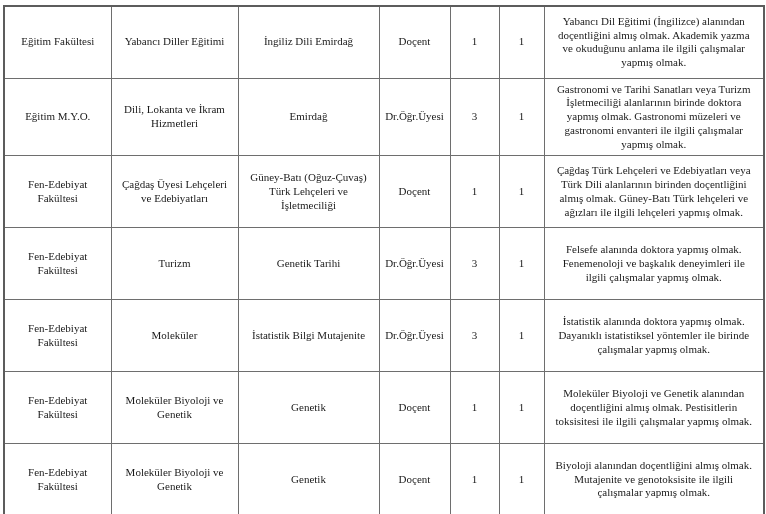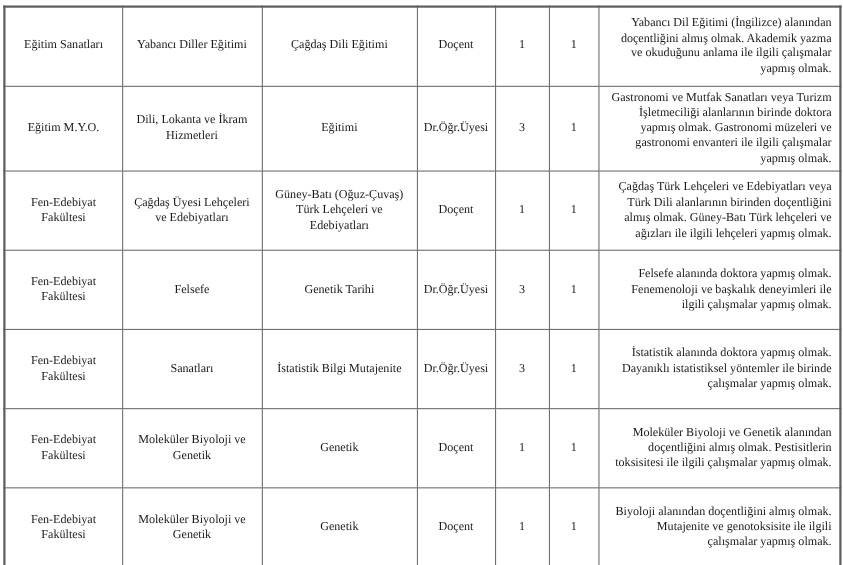--- a/index.html
+++ b/index.html
@@ -32,21 +32,21 @@
     font-size: 11px;
     line-height: 1.25;
     vertical-align: middle;
     text-align: center;
     padding: 3px 5px;
     overflow: hidden;
     word-wrap: break-word;
   }
   table.announcement tr { height: 72px; }
   table.announcement td.desc {
-    text-align: right;
+    text-align: center;
     padding: 4px 7px 4px 7px;
   }
   col.c-faculty    { width: 107px; }
   col.c-department { width: 127px; }
   col.c-program    { width: 141px; }
   col.c-title      { width: 71px;  }
   col.c-count1     { width: 49px;  }
   col.c-count2     { width: 45px;  }
   col.c-desc       { width: 220px; }
 </style>
@@ -59,58 +59,58 @@
       <col class="c-faculty">
         <col class="c-department">
         <col class="c-program">
       <col class="c-title">
         <col class="c-count1">
         <col class="c-count2">
         <col class="c-desc">
     </colgroup>
     <tbody>
       <tr>
-        <td>Eğitim Sanatları</td>
+        <td>Eğitim Fakültesi</td>
         <td>Yabancı Diller Eğitimi</td>
-        <td>Çağdaş Dili Eğitimi</td>
+        <td>İngiliz Dili Emirdağ</td>
         <td>Doçent</td>
         <td>1</td>
         <td>1</td>
         <td class="desc">Yabancı Dil Eğitimi (İngilizce) alanından doçentliğini almış olmak. Akademik yazma ve okuduğunu anlama ile ilgili çalışmalar yapmış olmak.</td>
       </tr>
       <tr>
         <td>Eğitim M.Y.O.</td>
         <td>Dili, Lokanta ve İkram Hizmetleri</td>
-        <td>Eğitimi</td>
+        <td>Emirdağ</td>
         <td>Dr.Öğr.Üyesi</td>
         <td>3</td>
         <td>1</td>
-        <td class="desc">Gastronomi ve Mutfak Sanatları veya Turizm İşletmeciliği alanlarının birinde doktora yapmış olmak. Gastronomi müzeleri ve gastronomi envanteri ile ilgili çalışmalar yapmış olmak.</td>
+        <td class="desc">Gastronomi ve Tarihi Sanatları veya Turizm İşletmeciliği alanlarının birinde doktora yapmış olmak. Gastronomi müzeleri ve gastronomi envanteri ile ilgili çalışmalar yapmış olmak.</td>
       </tr>
       <tr>
         <td>Fen-Edebiyat Fakültesi</td>
         <td>Çağdaş Üyesi Lehçeleri ve Edebiyatları</td>
-        <td>Güney-Batı (Oğuz-Çuvaş) Türk Lehçeleri ve Edebiyatları</td>
+        <td>Güney-Batı (Oğuz-Çuvaş) Türk Lehçeleri ve İşletmeciliği</td>
         <td>Doçent</td>
         <td>1</td>
         <td>1</td>
         <td class="desc">Çağdaş Türk Lehçeleri ve Edebiyatları veya Türk Dili alanlarının birinden doçentliğini almış olmak. Güney-Batı Türk lehçeleri ve ağızları ile ilgili lehçeleri yapmış olmak.</td>
       </tr>
       <tr>
         <td>Fen-Edebiyat Fakültesi</td>
-        <td>Felsefe</td>
+        <td>Turizm</td>
         <td>Genetik Tarihi</td>
         <td>Dr.Öğr.Üyesi</td>
         <td>3</td>
         <td>1</td>
         <td class="desc">Felsefe alanında doktora yapmış olmak. Fenemenoloji ve başkalık deneyimleri ile ilgili çalışmalar yapmış olmak.</td>
       </tr>
       <tr>
         <td>Fen-Edebiyat Fakültesi</td>
-        <td>Sanatları</td>
+        <td>Moleküler</td>
         <td>İstatistik Bilgi Mutajenite</td>
         <td>Dr.Öğr.Üyesi</td>
         <td>3</td>
         <td>1</td>
         <td class="desc">İstatistik alanında doktora yapmış olmak. Dayanıklı istatistiksel yöntemler ile birinde çalışmalar yapmış olmak.</td>
       </tr>
       <tr>
         <td>Fen-Edebiyat Fakültesi</td>
         <td>Moleküler Biyoloji ve Genetik</td>
         <td>Genetik</td>

